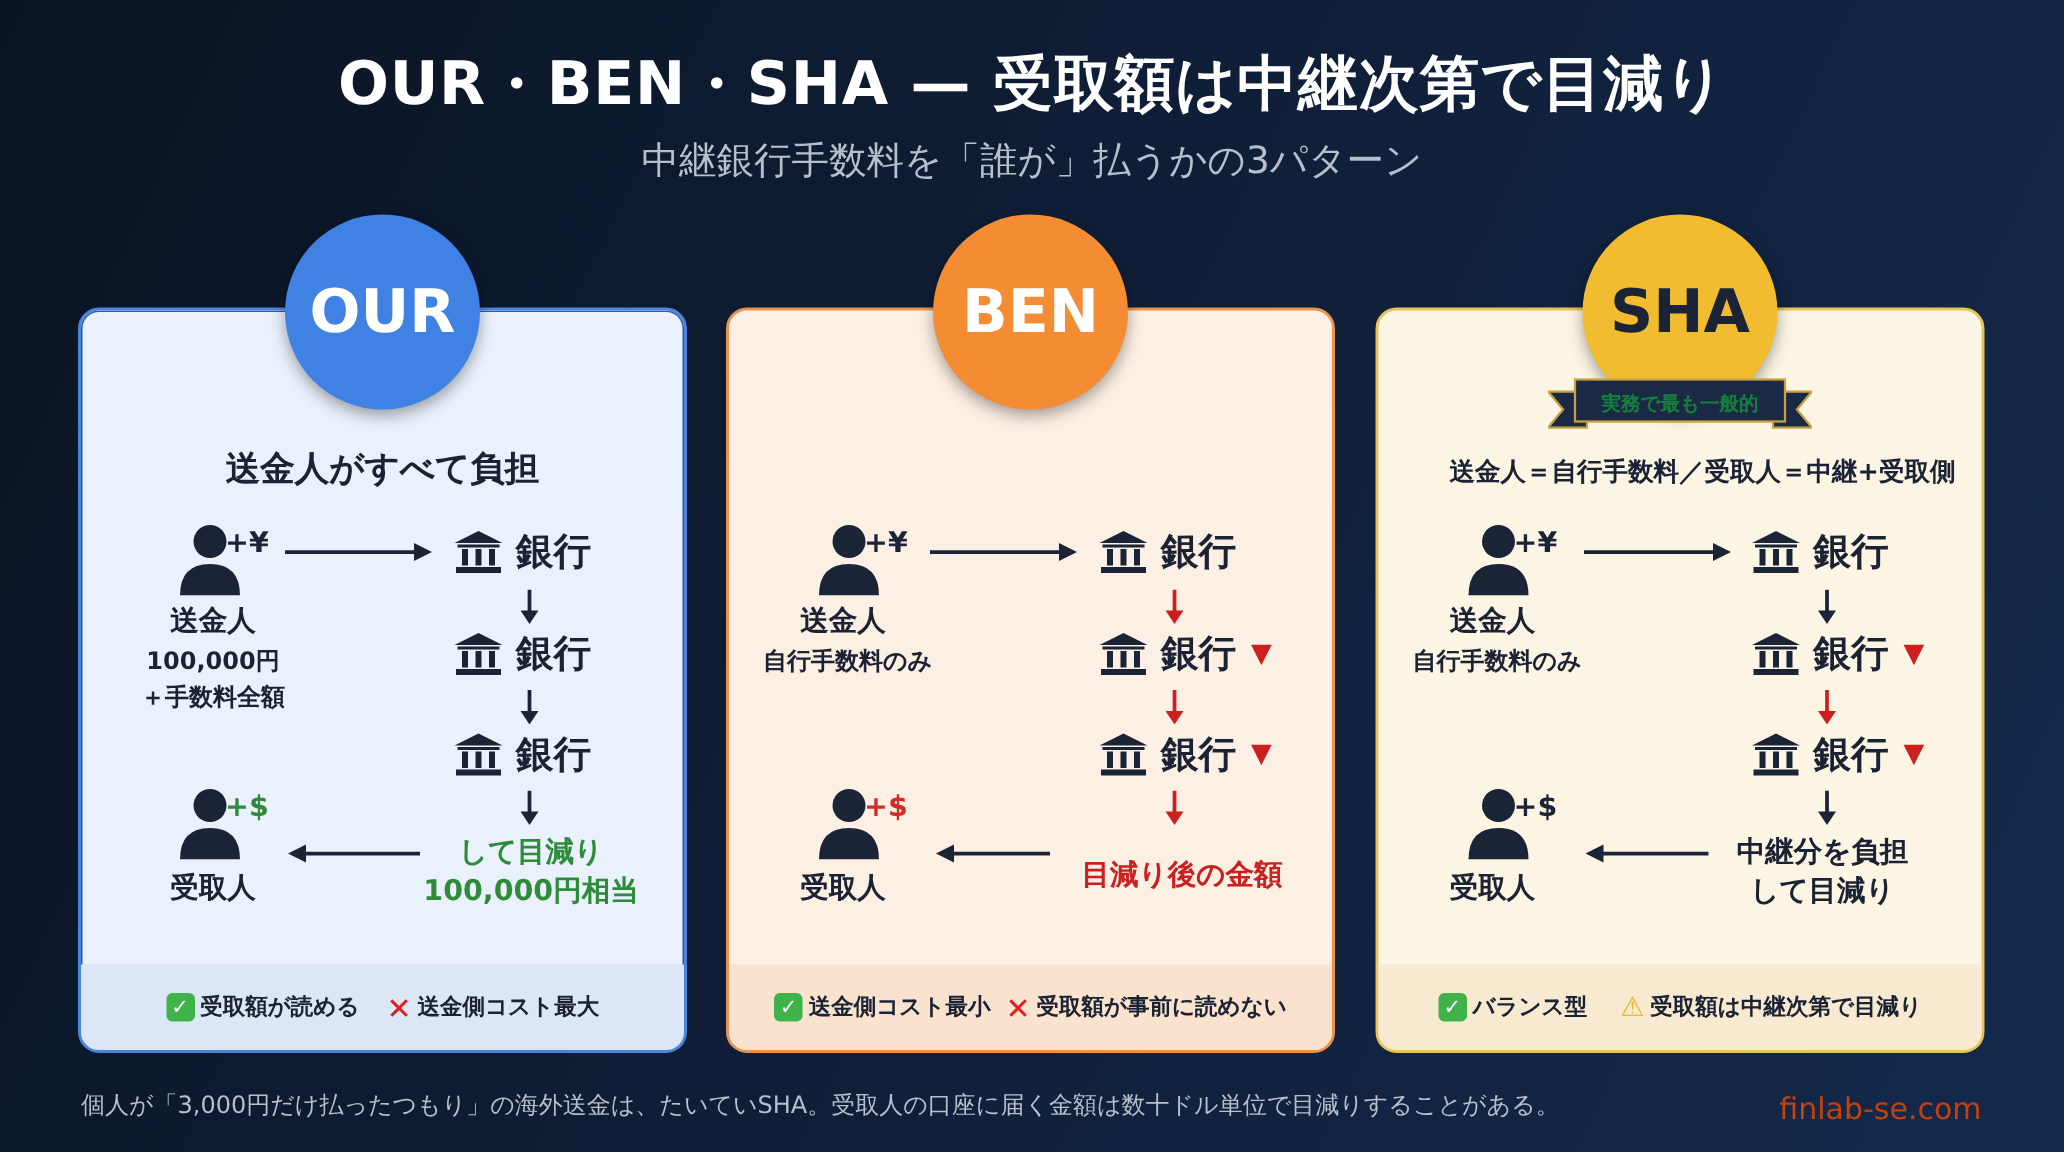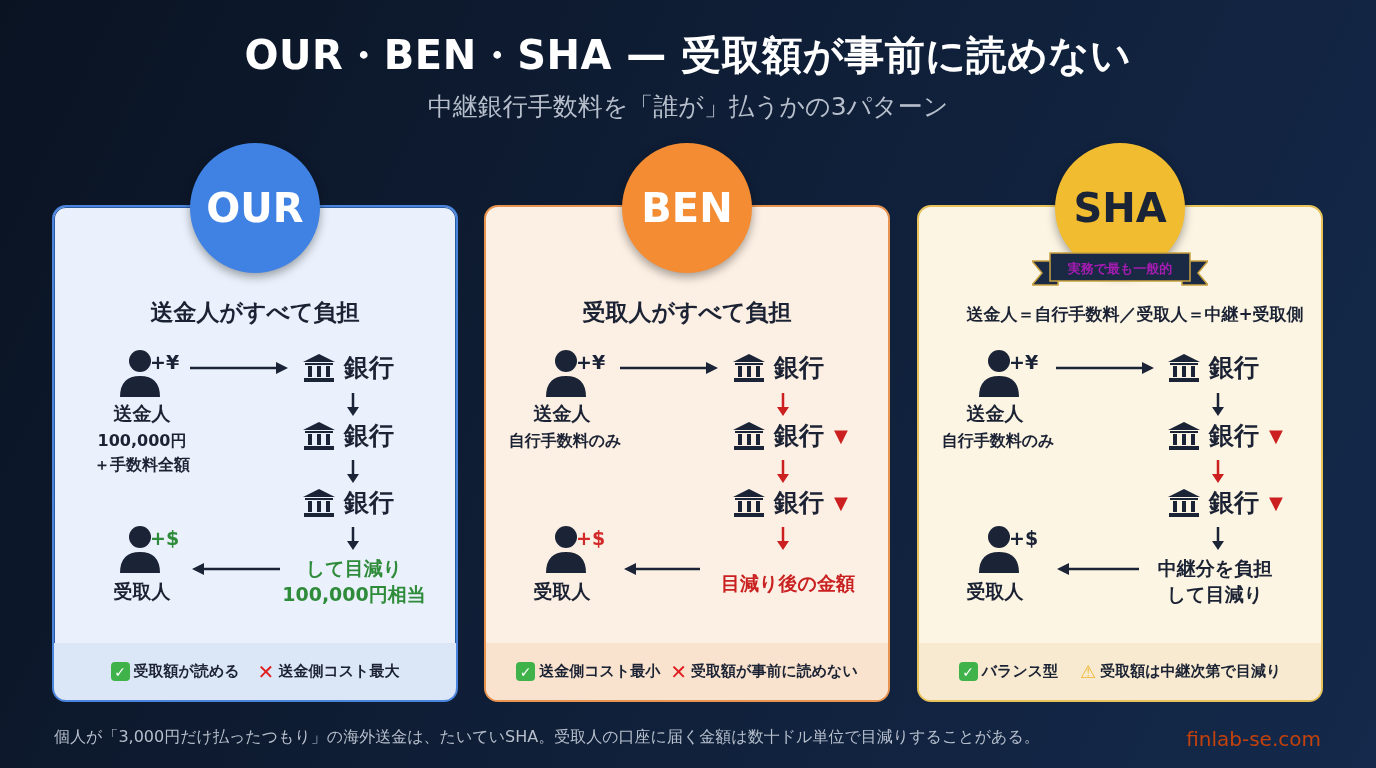--- a/index.html
+++ b/index.html
@@ -38,21 +38,21 @@
   .ben .badge { background: #f38c33; }
   .sha .badge { background: #f1bc2f; color: #1b2437; text-align: center; }
 
   .ribbon {
     position: absolute; left: 50%; top: 44px; transform: translateX(-50%);
     width: 176px; height: 36px;
   }
   .ribbon svg { position: absolute; left: 0; top: 0; }
   .ribbon-text {
     position: absolute; left: 0; right: 0; top: 9px; text-align: center;
-    color: #a21caf; font-size: 13px; font-weight: bold;
+    color: #15803d; font-size: 13px; font-weight: bold;
   }
 
   .heading {
     position: absolute; left: 0; right: 0; top: 90px; text-align: center;
     font-weight: bold; font-size: 23px; color: #1b2233;
   }
   .sha .heading { font-size: 17px; top: 96px; margin-left: 30px; }
 
   .person {
     position: absolute; width: 44px; height: 48px;
@@ -102,21 +102,21 @@
   .bottom-note {
     position: absolute; left: 54px; top: 727px; color: #b7bfcc; font-size: 16px;
   }
   .site {
     position: absolute; right: 55px; top: 727px; color: #c2410c; font-size: 20px;
   }
 </style>
 </head>
 <body>
 
-<div class="title">OUR・BEN・SHA — 受取額が事前に読めない</div>
+<div class="title">OUR・BEN・SHA — 受取額は中継次第で目減り</div>
 <div class="subtitle">中継銀行手数料を「誰が」払うかの3パターン</div>
 
 <div class="card our">
   <div class="badge">OUR</div>
   <div class="heading">送金人がすべて負担</div>
 
   <div class="person" style="left:64px;top:142px;">
     <svg width="44" height="48" viewBox="0 0 44 48">
         <circle cx="22" cy="12" r="11" fill="#1b2437"></circle>
         <path d="M2 48 Q2 27 22 27 Q42 27 42 48 Z" fill="#1b2437"></path>
@@ -200,21 +200,20 @@
     </div>
     <div class="con">
       <span class="cross">✕</span>
       <span>送金側コスト最大</span>
     </div>
   </div>
 </div>
 
 <div class="card ben">
   <div class="badge">BEN</div>
-  <div class="heading">受取人がすべて負担</div>
 
   <div class="person" style="left:58px;top:142px;">
     <svg width="44" height="48" viewBox="0 0 44 48">
         <circle cx="22" cy="12" r="11" fill="#1b2437"></circle>
         <path d="M2 48 Q2 27 22 27 Q42 27 42 48 Z" fill="#1b2437"></path>
       </svg>
   </div>
   <div class="plus" style="left:90px;top:144px;">+¥</div>
   <div class="label big" style="left:6px;width:140px;top:194px;">送金人</div>
   <div class="label small" style="left:6px;width:146px;top:224px;">自行手数料のみ</div>

